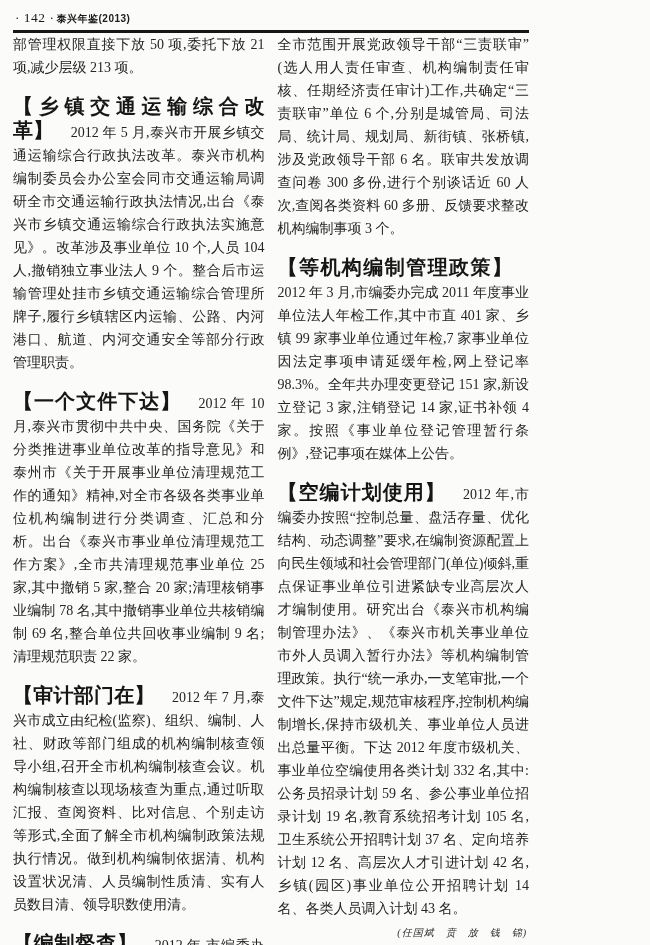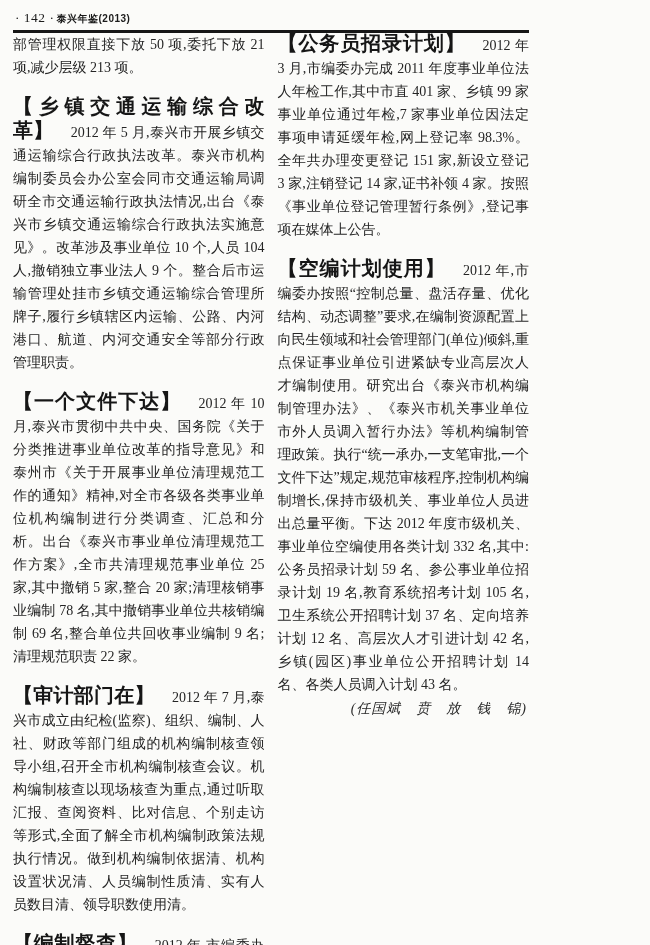--- a/index.html
+++ b/index.html
@@ -61,21 +61,21 @@
     font-weight: 700;
     font-size: 20px;
     margin-right: 0.85em;
     color: #161616;
   }
   .entry-head:empty { display: none; margin: 0; }
   .byline {
     margin: 1px 2px 0 0;
     text-align: right;
     font-style: italic;
-    font-size: 14px;
+    font-size: 10px;
     line-height: 23px;
     letter-spacing: 1px;
     color: #2a2a2a;
   }
 </style>
 </head>
 <body>
 
 <div class="page">
 
@@ -94,22 +94,23 @@
       <p class="para"><span class="entry-head">【乡镇交通运输综合改革】</span><span>2012 年 5 月,泰兴市开展乡镇交通运输综合行政执法改革。泰兴市机构编制委员会办公室会同市交通运输局调研全市交通运输行政执法情况,出台《泰兴市乡镇交通运输综合行政执法实施意见》。改革涉及事业单位 10 个,人员 104 人,撤销独立事业法人 9 个。整合后市运输管理处挂市乡镇交通运输综合管理所牌子,履行乡镇辖区内运输、公路、内河港口、航道、内河交通安全等部分行政管理职责。</span></p>
 
       <p class="para"><span class="entry-head">【一个文件下达】</span><span>2012 年 10 月,泰兴市贯彻中共中央、国务院《关于分类推进事业单位改革的指导意见》和泰州市《关于开展事业单位清理规范工作的通知》精神,对全市各级各类事业单位机构编制进行分类调查、汇总和分析。出台《泰兴市事业单位清理规范工作方案》,全市共清理规范事业单位 25 家,其中撤销 5 家,整合 20 家;清理核销事业编制 78 名,其中撤销事业单位共核销编制 69 名,整合单位共回收事业编制 9 名;清理规范职责 22 家。</span></p>
 
       <p class="para"><span class="entry-head">【审计部门在】</span><span>2012 年 7 月,泰兴市成立由纪检(监察)、组织、编制、人社、财政等部门组成的机构编制核查领导小组,召开全市机构编制核查会议。机构编制核查以现场核查为重点,通过听取汇报、查阅资料、比对信息、个别走访等形式,全面了解全市机构编制政策法规执行情况。做到机构编制依据清、机构设置状况清、人员编制性质清、实有人员数目清、领导职数使用清。</span></p>
 
       <p class="para"><span class="entry-head">【编制督查】</span><span>2012 年,市编委办与组织、审计部门在</span></p>
     </div>
 
     <div class="col">
+      <p class="para"><span>全市范围开展党政领导干部“三责联审”(选人用人责任审查、机构编制责任审核、任期经济责任审计)工作,共确定“三责联审”单位 6 个,分别是城管局、司法局、统计局、规划局、新街镇、张桥镇,涉及党政领导干部 6 名。联审共发放调查问卷 300 多份,进行个别谈话近 60 人次,查阅各类资料 60 多册、反馈要求整改机构编制事项 3 个。</span></p>
 
-      <p class="para"><span class="entry-head">【公务员招录计划】</span><span>2012 年 3 月,市编委办完成 2011 年度事业单位法人年检工作,其中市直 401 家、乡镇 99 家事业单位通过年检,7 家事业单位因法定事项申请延缓年检,网上登记率 98.3%。全年共办理变更登记 151 家,新设立登记 3 家,注销登记 14 家,证书补领 4 家。按照《事业单位登记管理暂行条例》,登记事项在媒体上公告。</span></p>
+      <p class="para"><span class="entry-head">【等机构编制管理政策】</span><span>2012 年 3 月,市编委办完成 2011 年度事业单位法人年检工作,其中市直 401 家、乡镇 99 家事业单位通过年检,7 家事业单位因法定事项申请延缓年检,网上登记率 98.3%。全年共办理变更登记 151 家,新设立登记 3 家,注销登记 14 家,证书补领 4 家。按照《事业单位登记管理暂行条例》,登记事项在媒体上公告。</span></p>
 
       <p class="para"><span class="entry-head">【空编计划使用】</span><span>2012 年,市编委办按照“控制总量、盘活存量、优化结构、动态调整”要求,在编制资源配置上向民生领域和社会管理部门(单位)倾斜,重点保证事业单位引进紧缺专业高层次人才编制使用。研究出台《泰兴市机构编制管理办法》、《泰兴市机关事业单位市外人员调入暂行办法》等机构编制管理政策。执行“统一承办,一支笔审批,一个文件下达”规定,规范审核程序,控制机构编制增长,保持市级机关、事业单位人员进出总量平衡。下达 2012 年度市级机关、事业单位空编使用各类计划 332 名,其中:公务员招录计划 59 名、参公事业单位招录计划 19 名,教育系统招考计划 105 名,卫生系统公开招聘计划 37 名、定向培养计划 12 名、高层次人才引进计划 42 名,乡镇(园区)事业单位公开招聘计划 14 名、各类人员调入计划 43 名。</span></p>
 
       <p class="byline">(任国斌　贲　放　钱　锦)</p>
     </div>
 
   </div>
 
 </div>
 

